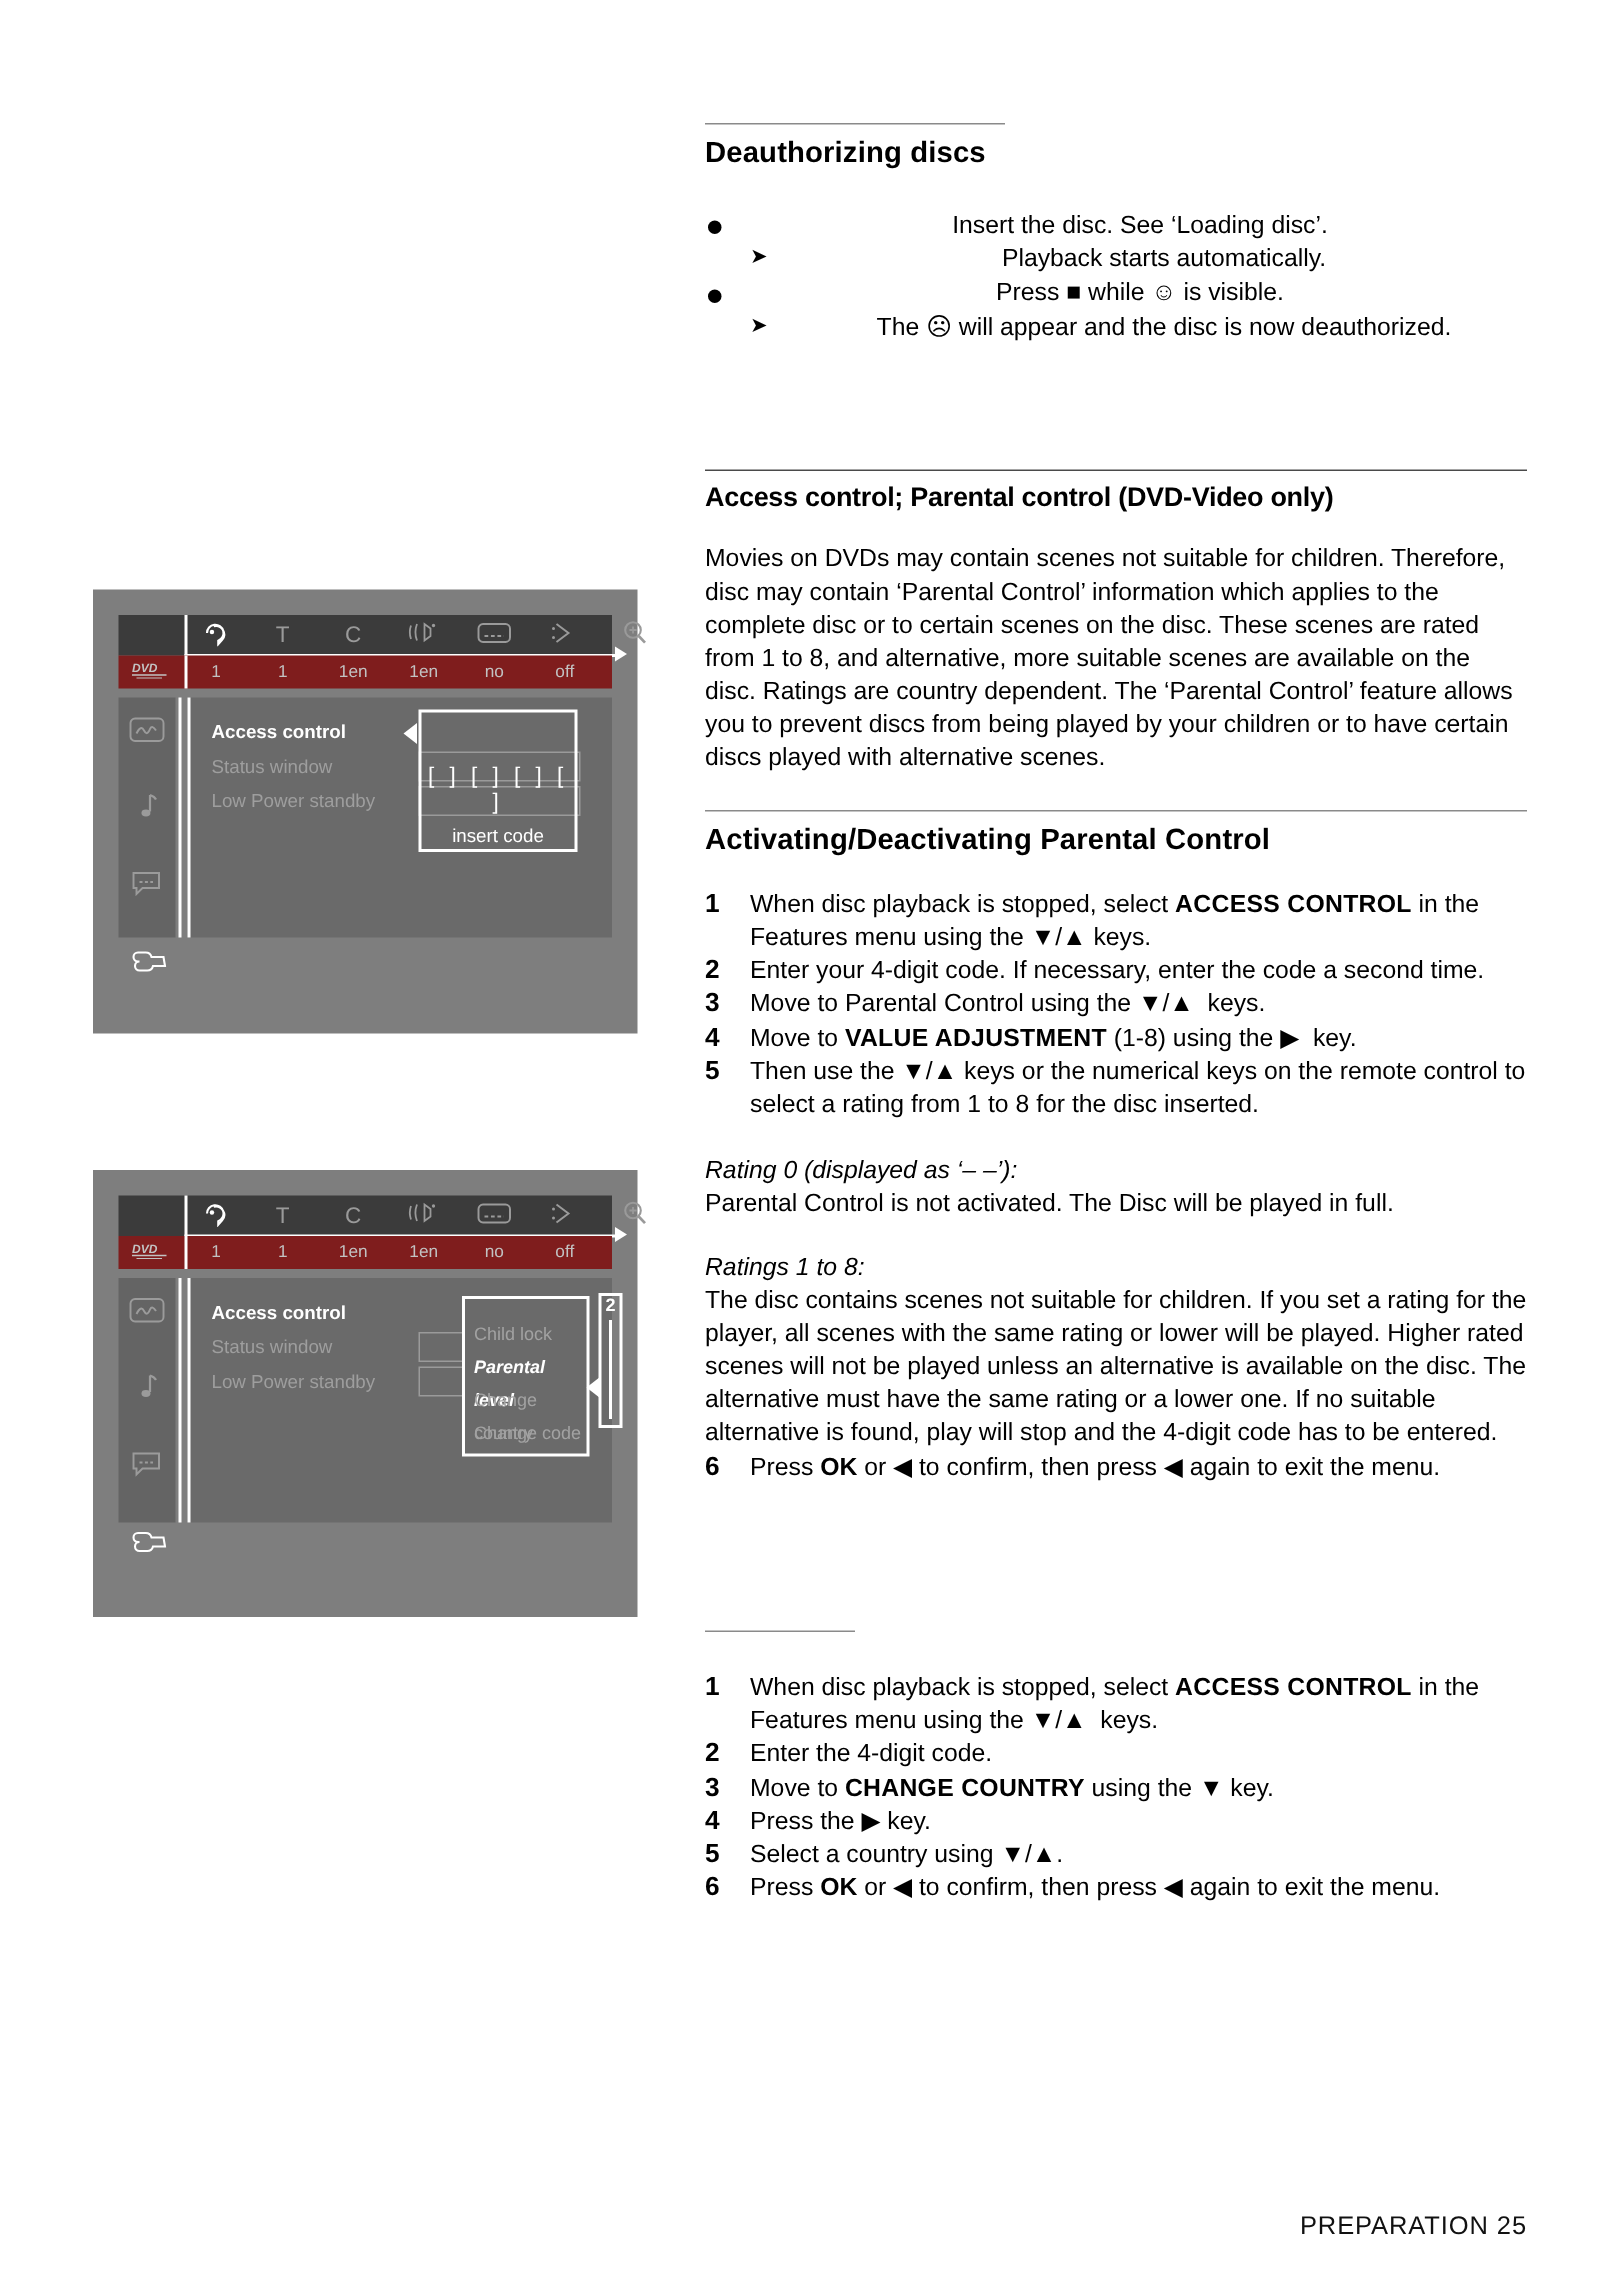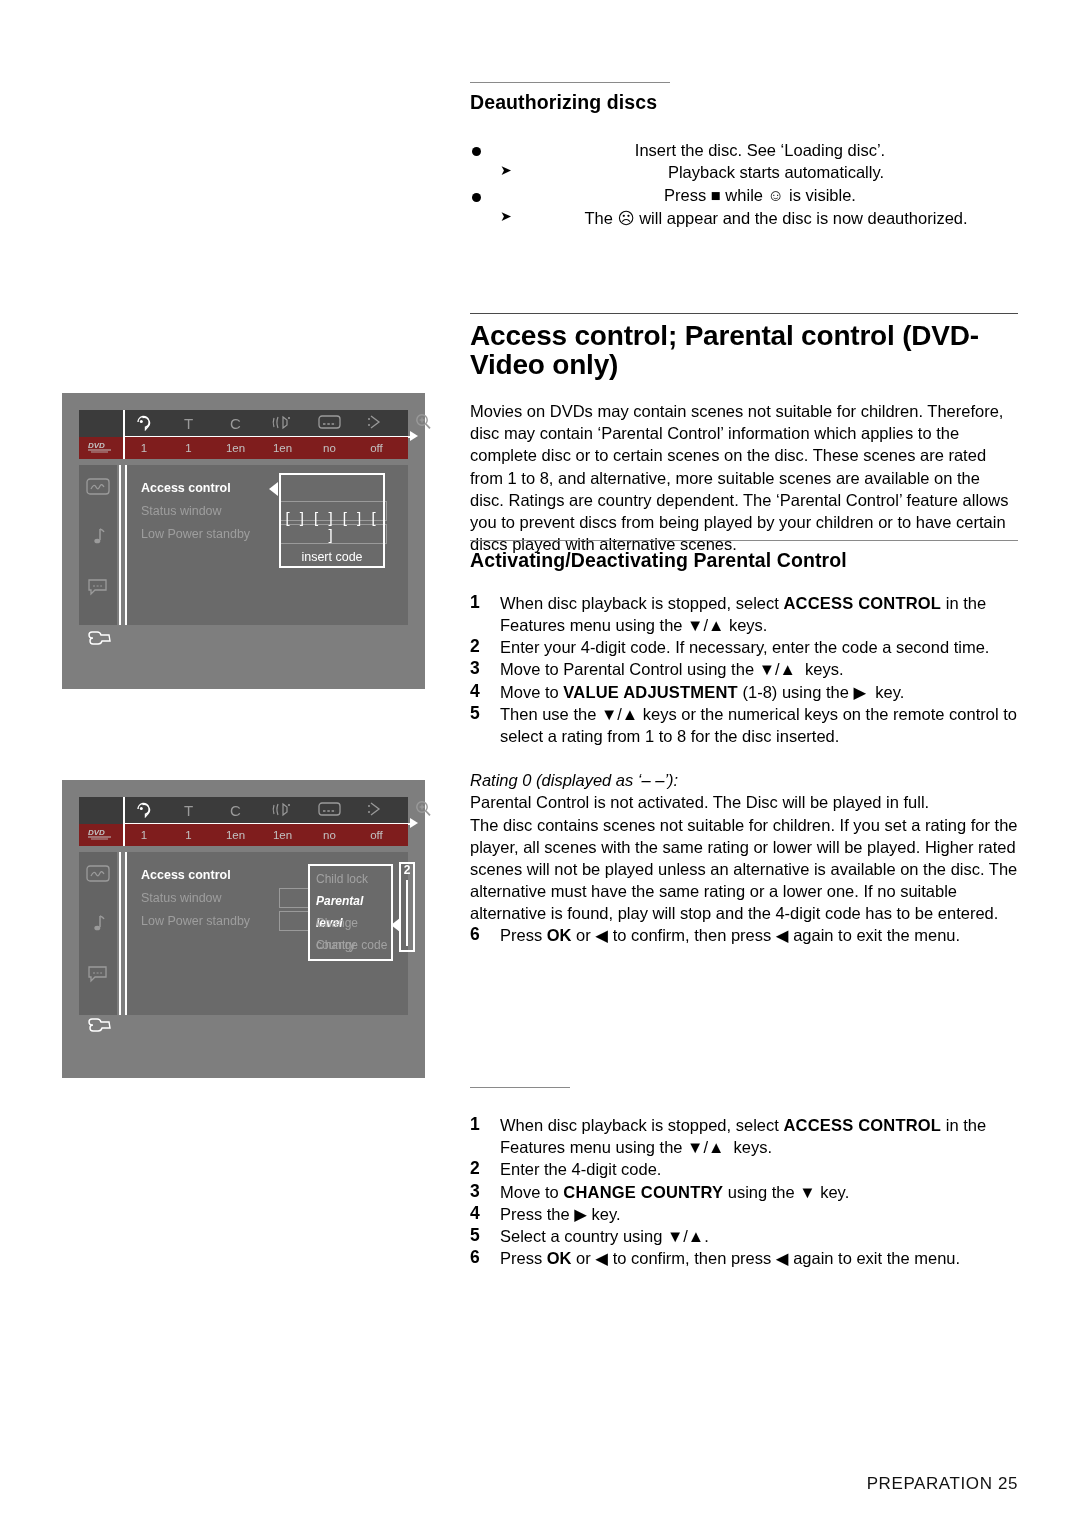--- a/index.html
+++ b/index.html
@@ -35,21 +35,21 @@
   .rule.mid    { width: 548px; }
 
   h2.sec-title {
     font-size: 19.5px;
     font-weight: bold;
     letter-spacing: .1px;
     margin: 9px 0 0 0;
     line-height: 1.12;
   }
   h1.big-title {
-    font-size: 28px;
+    font-size: 18px;
     font-weight: bold;
     letter-spacing: -.2px;
     margin: 8px 0 0 0;
     line-height: 1.02;
   }
 
   p.body {
     font-size: 16.5px;
     line-height: 1.345;
     margin: 0;
@@ -240,21 +240,21 @@
   }
 
   .sublist {
     position: absolute;
     left: 181px;
     top: 12px;
     width: 85px;
     border: 2px solid #ffffff;
     background: #6a6a6a;
     box-sizing: border-box;
-    padding: 2px 0 3px 6px;
+    padding: 12px 0 3px 6px;
   }
   .sublist .sl-row {
     font-size: 12px;
     color: #a2a2a2;
     height: 22px;
     line-height: 22px;
   }
   .sublist .sl-row.on { color: #ffffff; font-weight: bold; font-style: italic; }
 
   .slider {
@@ -583,20 +583,21 @@
       </li>
       <li>
         <span class="num">5</span>
         <span>Then use the ▼/▲ keys or the numerical keys on the remote control to select a rating from 1 to 8 for the disc inserted.</span>
       </li>
     </ol>
 
     <p class="body ital" style="margin-top:22px">Rating 0 (displayed as ‘– –’):</p>
     <p class="body">Parental Control is not activated. The Disc will be played in full.</p>
 
+    <p class="body ital" style="margin-top:20px">Ratings 1 to 8:</p>
     <p class="body">The disc contains scenes not suitable for children. If you set a rating for the player, all scenes with the same rating or lower will be played. Higher rated scenes will not be played unless an alternative is available on the disc. The alternative must have the same rating or a lower one. If no suitable alternative is found, play will stop and the 4-digit code has to be entered.</p>
 
     <ol class="steps" style="margin-top:0">
       <li>
         <span class="num">6</span>
         <span>Press <b class="key">OK</b> or ◀ to confirm, then press ◀ again to exit the menu.</span>
       </li>
     </ol>
   </div>
 

